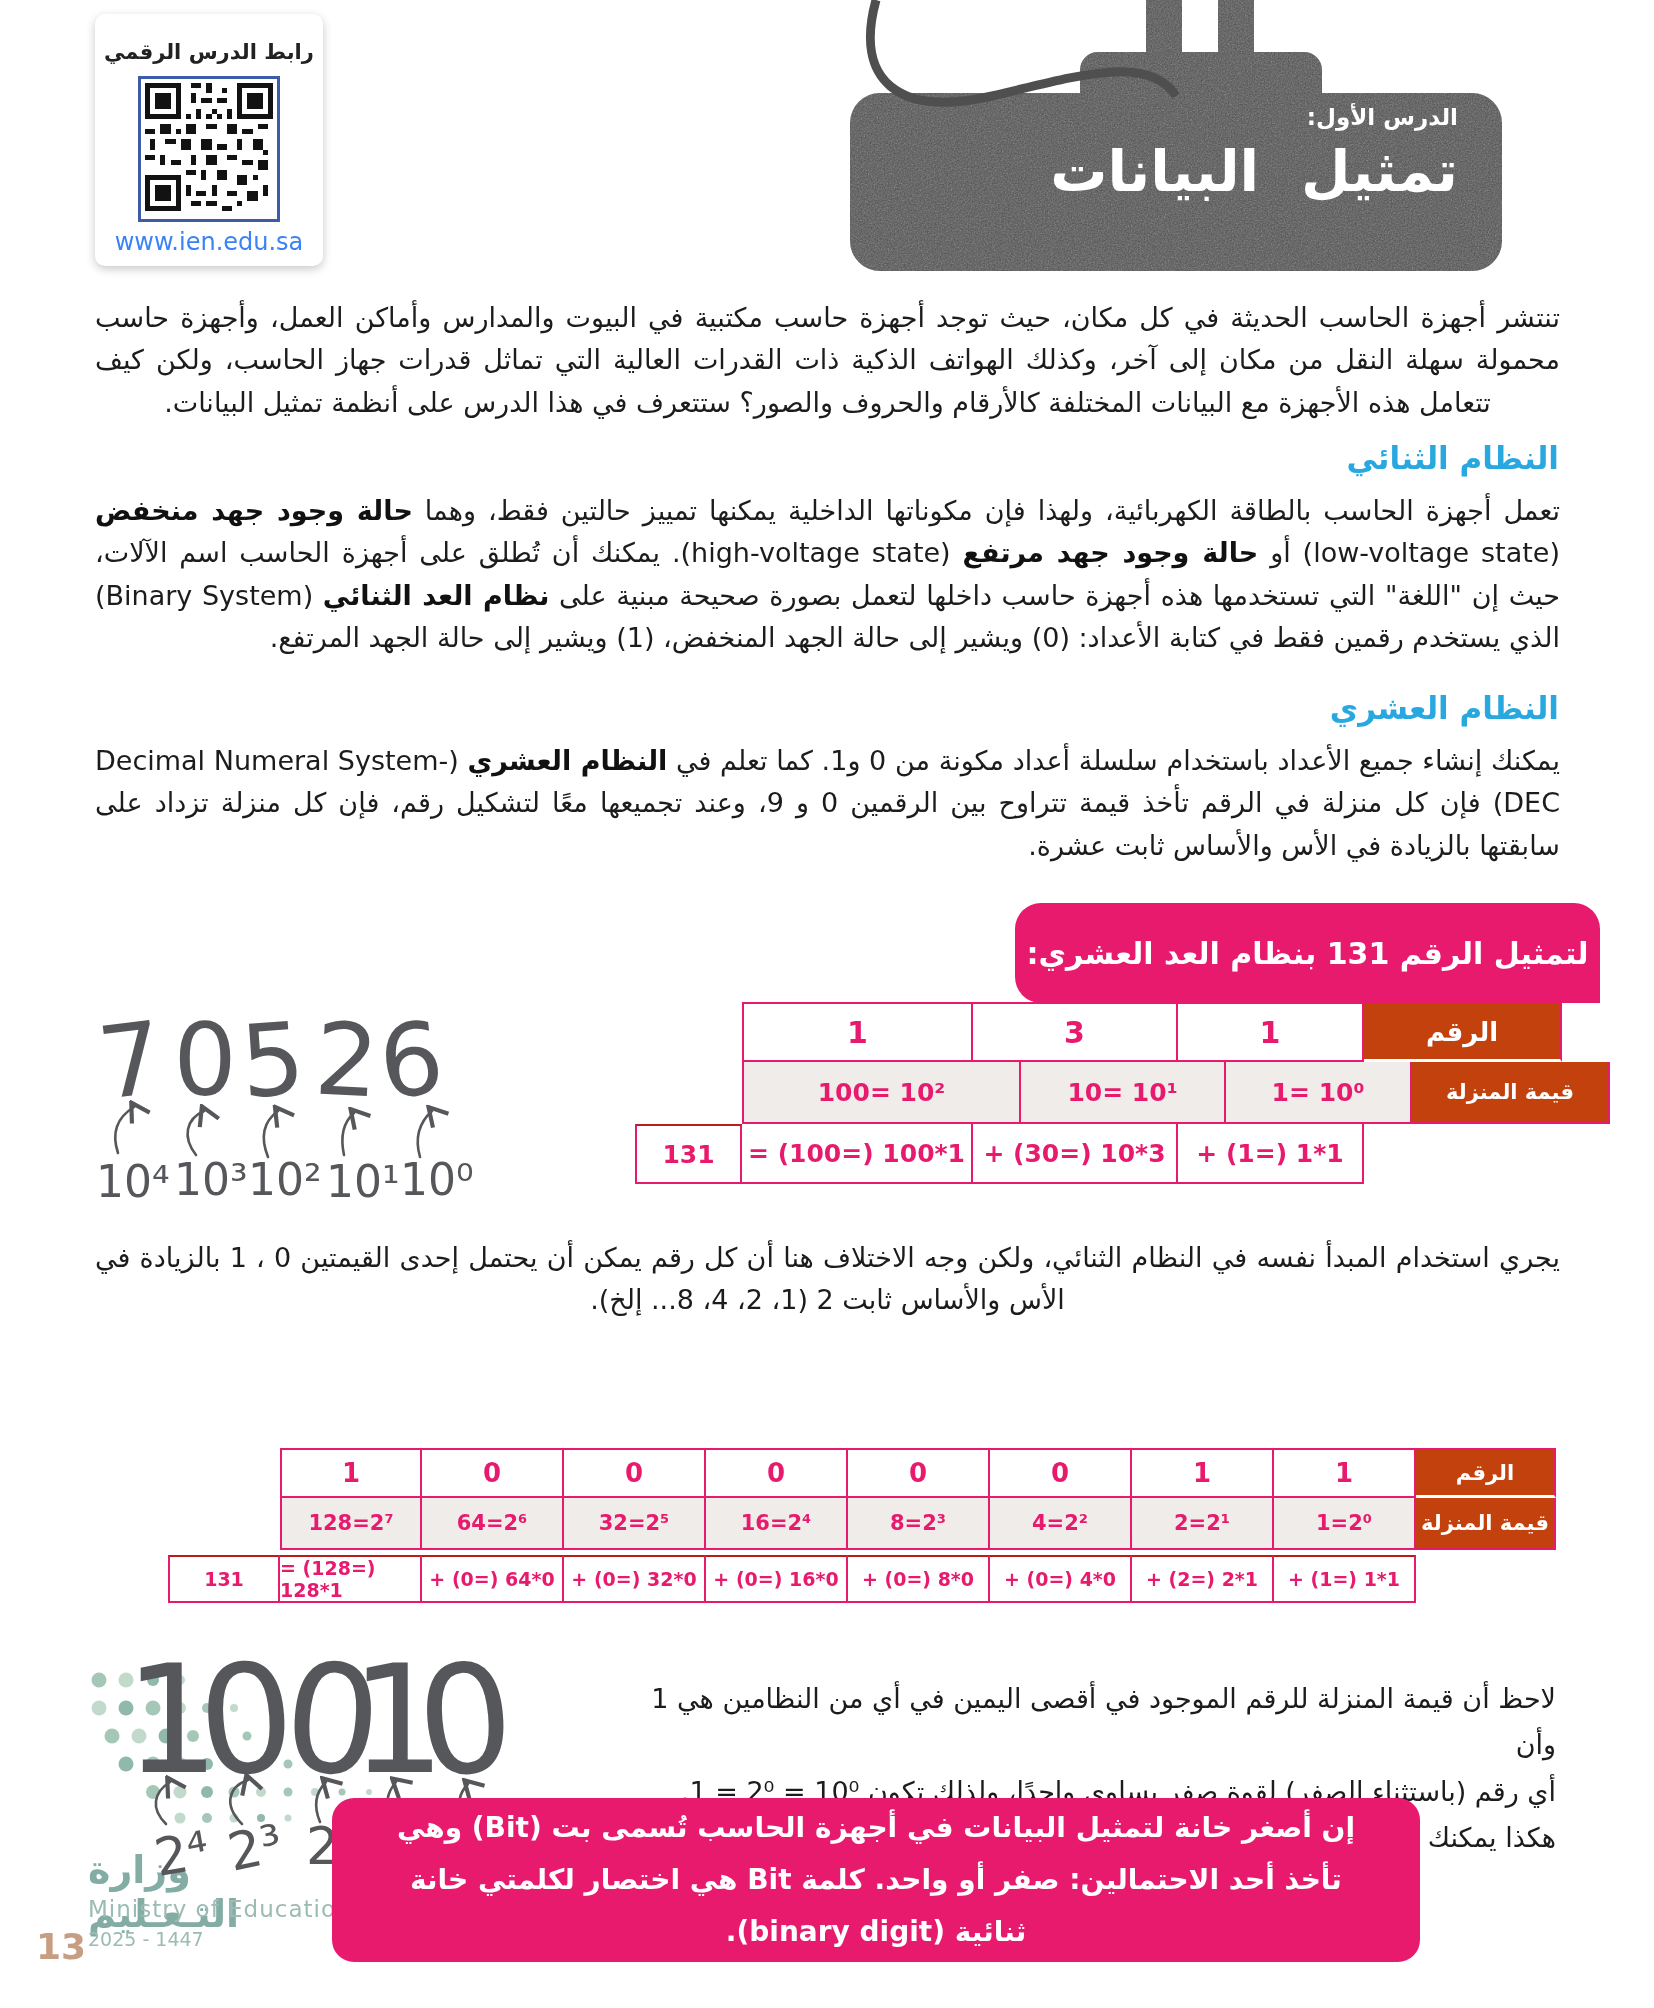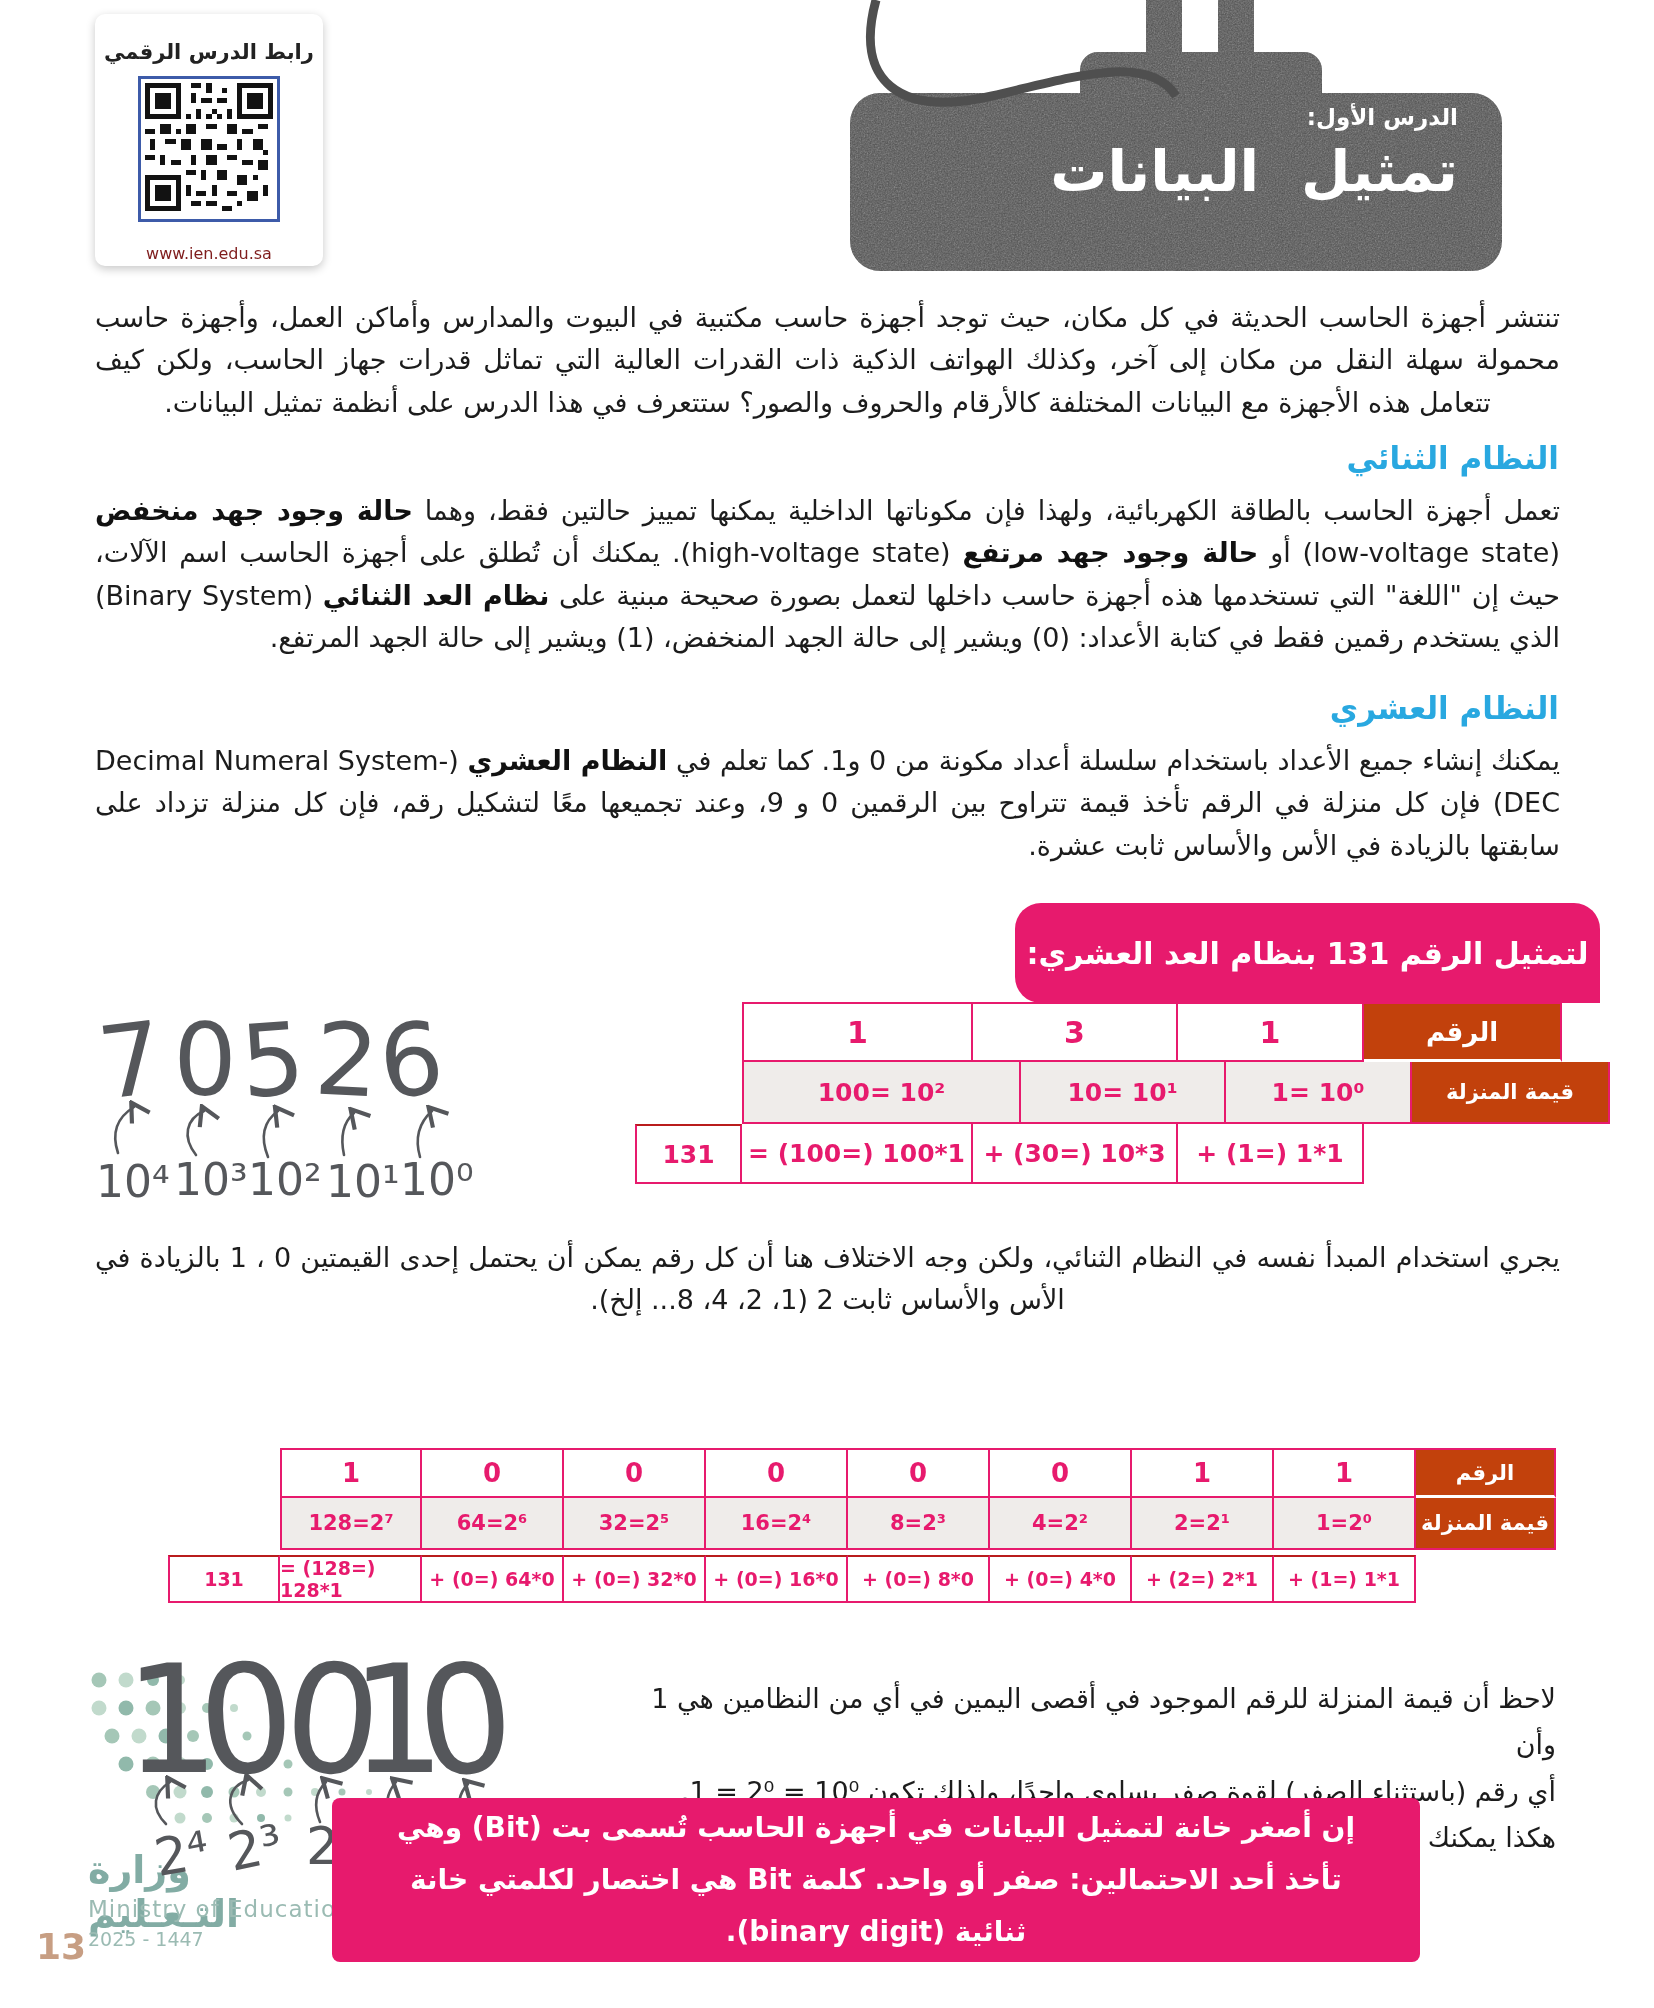--- a/index.html
+++ b/index.html
@@ -4,21 +4,21 @@
 <style>
   html,body{margin:0;padding:0;background:#fff;}
   .page{position:relative;width:1654px;height:2008px;background:#ffffff;overflow:hidden;
         font-family:"DejaVu Sans",sans-serif;color:#1f1f1f;}
 
   
   .qr-card{position:absolute;left:95px;top:14px;width:228px;height:252px;background:#fff;
            border-radius:10px;box-shadow:0 3px 10px rgba(0,0,0,.22);text-align:center;}
   .qr-title{margin-top:26px;font-size:21px;font-weight:bold;color:#222;}
   .qr-frame{display:inline-block;margin-top:12px;border:3px solid #3d5ba9;padding:4px;background:#fff;}
-  .qr-url{margin-top:22px;font-size:16px;color:#7f1d1d;direction:ltr;}
+  .qr-url{margin-top:6px;font-size:24px;color:#3b82f6;direction:ltr;}
 
   
   .hdr{position:absolute;left:640px;top:0;width:1014px;height:276px;}
   .lesson-text{position:absolute;top:104px;right:196px;text-align:right;direction:rtl;color:#fff;z-index:3;}
   .lesson-label{font-size:23px;font-weight:bold;}
   .lesson-title{font-size:57px;font-weight:bold;word-spacing:22px;margin-top:8px;}
 
   
   .par{position:absolute;left:95px;width:1465px;direction:rtl;text-align:justify;
        font-size:27px;line-height:1.57;color:#1c1c1c;}
@@ -55,21 +55,21 @@
 
   
   .fig{position:absolute;}
   .hw{fill:#55575b;font-family:"DejaVu Sans",sans-serif;}
   .arrow{fill:none;stroke:#55575b;stroke-width:2.6;stroke-linecap:round;}
 
   
   .note{position:absolute;left:640px;top:1676px;width:916px;direction:rtl;text-align:right;
         font-size:27px;line-height:1.72;white-space:pre-line;color:#1c1c1c;}
   .callout{position:absolute;left:332px;top:1798px;width:1088px;height:164px;background:#e71a6d;
-           border-radius:8px;color:#fff;font-weight:bold;font-size:28px;line-height:1.85;
+           border-radius:22px;color:#fff;font-weight:bold;font-size:28px;line-height:1.85;
            direction:rtl;text-align:center;display:flex;align-items:center;justify-content:center;
            padding:0 55px;box-sizing:border-box;z-index:2;}
 
   
   .moe-ar{position:absolute;left:88px;top:1848px;width:250px;font-size:38px;font-weight:bold;
           color:#82aca4;direction:rtl;text-align:left;}
   .moe-en{position:absolute;left:88px;top:1896px;font-size:23px;color:#9bbbb3;direction:ltr;letter-spacing:1px;}
   .moe-yr{position:absolute;left:88px;top:1928px;font-size:19px;color:#9bbbb3;direction:ltr;}
   .pgnum{position:absolute;left:36px;top:1926px;font-size:36px;font-weight:bold;color:#c79e83;direction:ltr;}
   .dots{position:absolute;left:85px;top:1668px;z-index:0;}

